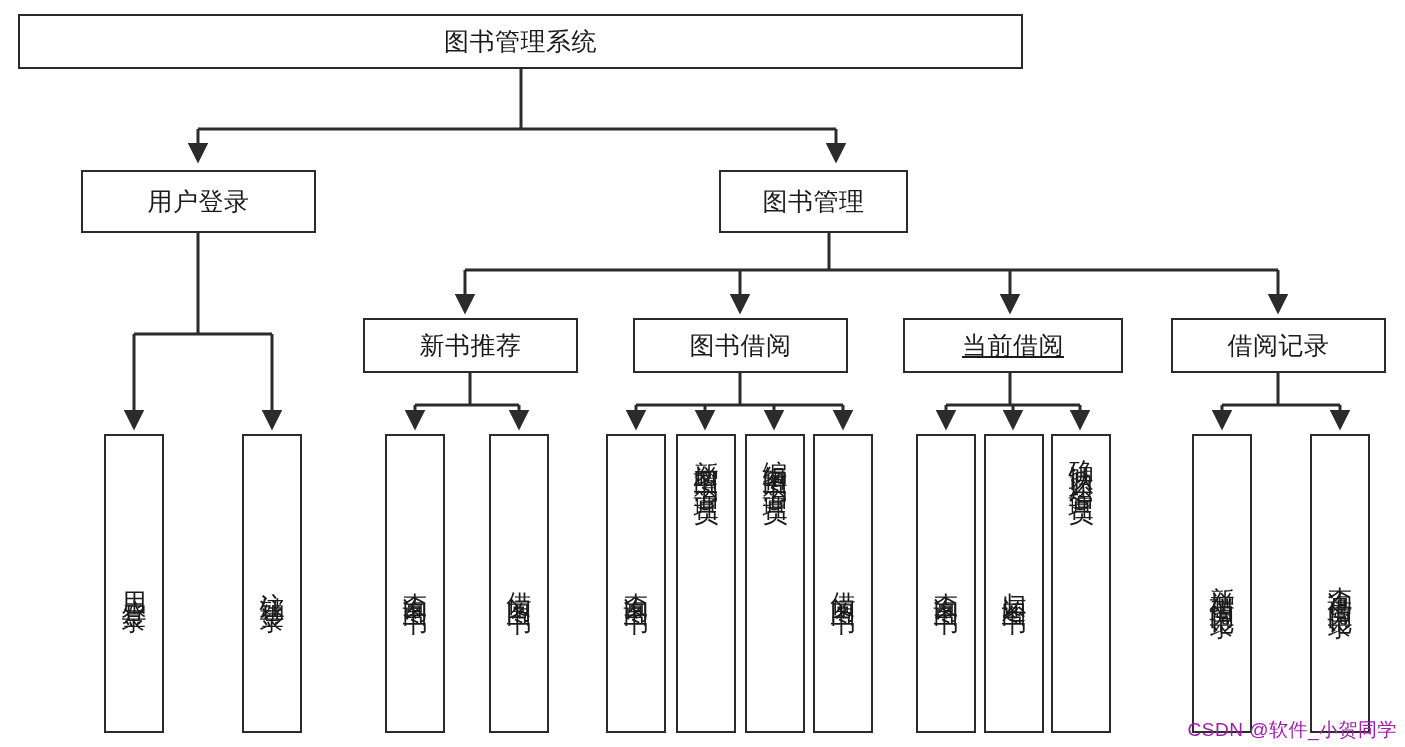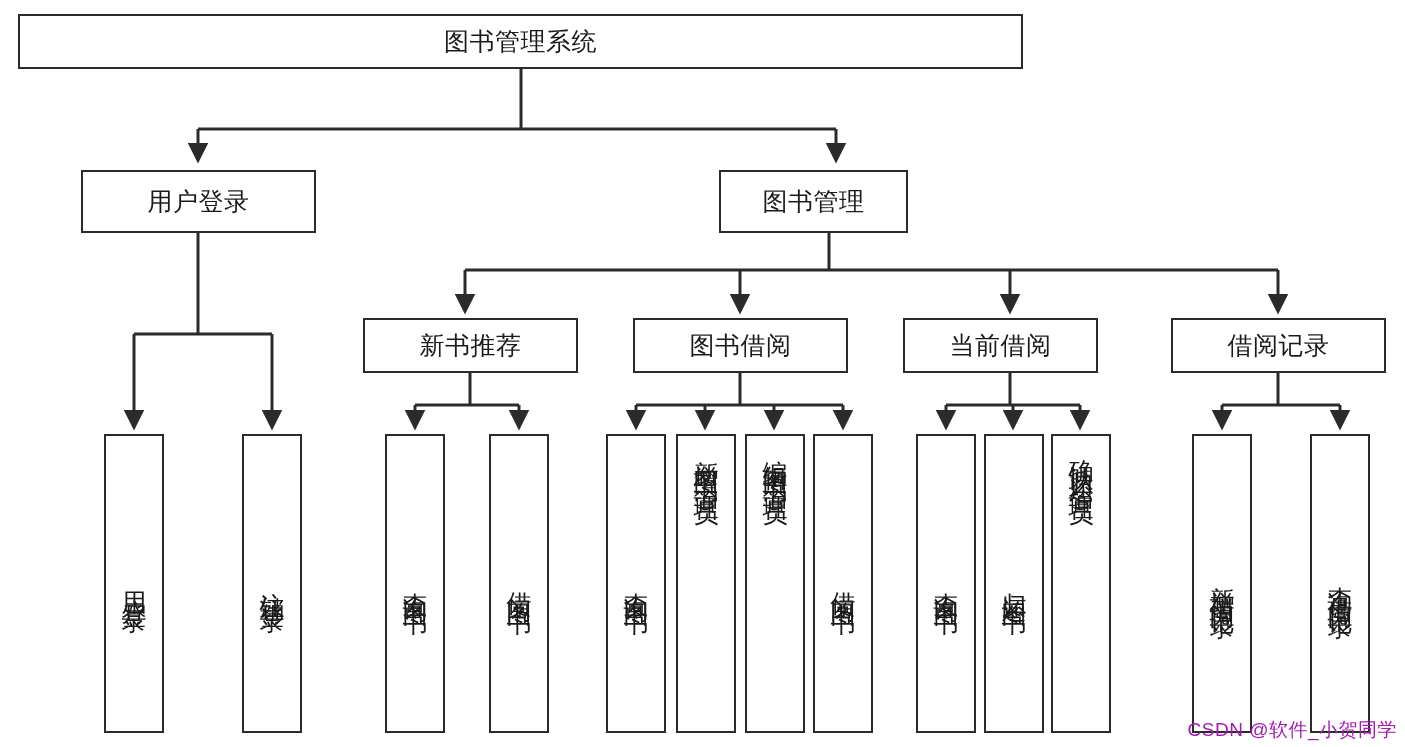--- a/index.html
+++ b/index.html
@@ -138,21 +138,21 @@
   <div class="node horiz" style="left:671px; top:170px; width:189px; height:63px;margin-left:48px;">
     <span>图书管理</span>
   </div>
 
   <div class="node horiz" style="left:633px; top:318px; width:215px; height:55px;">
     <span>图书借阅</span>
   </div>
   <div class="node horiz" style="left:363px; top:318px; width:215px; height:55px;">
     <span>新书推荐</span>
   </div>
-  <div class="node horiz" style="left:903px; top:318px; width:195px; height:55px;">
+  <div class="node horiz" style="left:903px; top:318px; width:220px; height:55px;text-decoration:underline;">
     <span>当前借阅</span>
   </div>
   <div class="node horiz" style="left:1171px; top:318px; width:215px; height:55px;">
     <span>借阅记录</span>
   </div>
 
   <div class="node vert centered" style="left:104px; top:434px; width:60px; height:299px;">
     <span class="vtext">用户登录</span>
   </div>
   <div class="node vert centered" style="left:242px; top:434px; width:60px; height:299px;">

